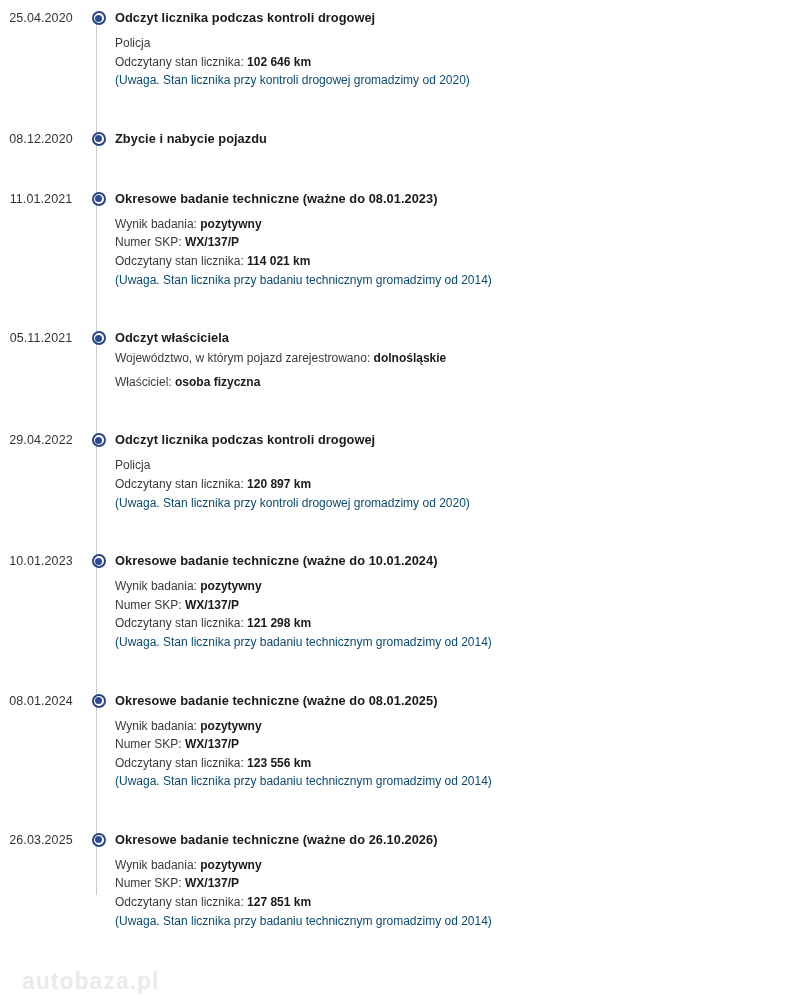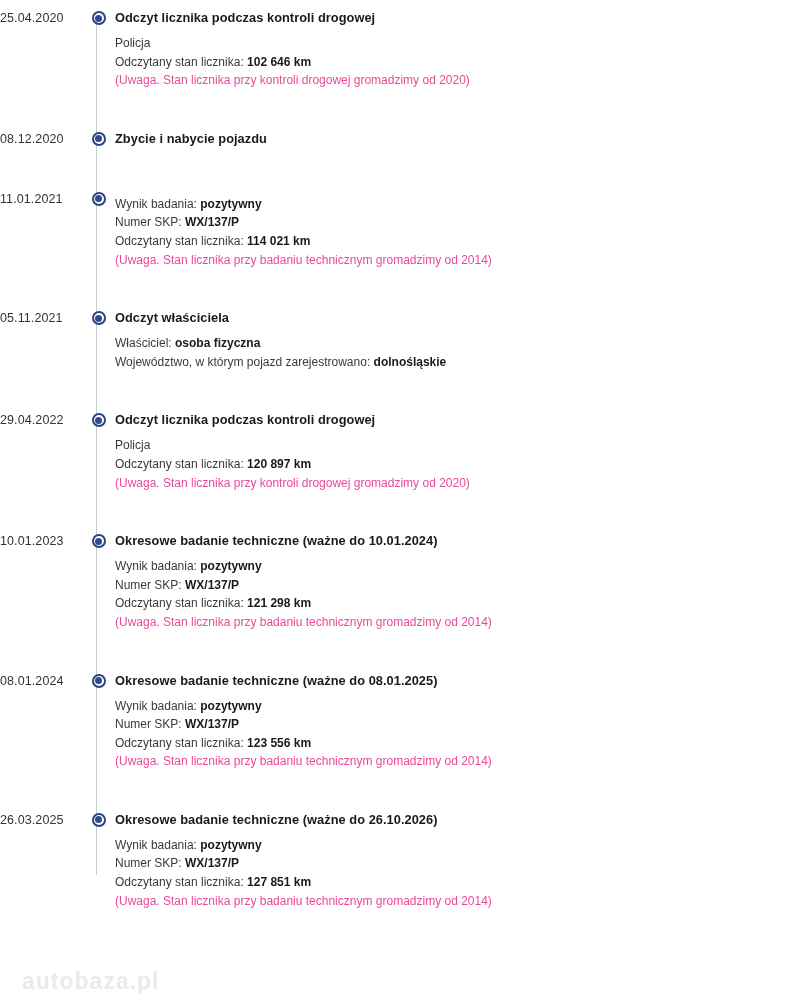--- a/index.html
+++ b/index.html
@@ -41,21 +41,21 @@
     z-index: 1;
     display: flex;
     align-items: flex-start;
     margin-bottom: 40px;
   }
   .entry:last-child { margin-bottom: 0; }
 
   .entry-date {
     width: 82px;
     flex: 0 0 82px;
-    text-align: left;
+    text-align: center;
     font-size: 12.5px;
     line-height: 17px;
     color: #333333;
     padding-top: 1px;
     letter-spacing: 0.1px;
   }
 
   .entry-marker-col {
     width: 33px;
     flex: 0 0 33px;
@@ -106,21 +106,21 @@
   }
   .detail-row {
     font-size: 12px;
     line-height: 18.6px;
     color: #3a3a3a;
     white-space: nowrap;
   }
   .detail-row .lbl { font-weight: normal; }
   .detail-row .val { font-weight: bold; color: #1a1a1a; }
   .detail-row.first { padding-top: 5px; }
-  .detail-row.note { color: #ec4899; }
+  .detail-row.note { color: #0c4a6e; }
 
   .watermark {
     position: absolute;
     left: 22px;
     bottom: 4px;
     font-size: 23px;
     font-weight: bold;
     letter-spacing: 1px;
     color: #e9eaed;
     user-select: none;
@@ -156,38 +156,39 @@
       <div class="entry-body">
         <div class="entry-title">Zbycie i nabycie pojazdu</div>
       </div>
     </div>
     <div class="entry">
       <div class="entry-date">11.01.2021</div>
       <div class="entry-marker-col">
         <span class="marker"></span>
       </div>
       <div class="entry-body">
+        <div class="entry-title">Okresowe badanie techniczne (ważne do 08.01.2023)</div>
         <div class="detail-list">
           <div class="detail-row first"><span class="lbl">Wynik badania: </span><span class="val">pozytywny</span></div>
           <div class="detail-row"><span class="lbl">Numer SKP: </span><span class="val">WX/137/P</span></div>
           <div class="detail-row"><span class="lbl">Odczytany stan licznika: </span><span class="val">114 021 km</span></div>
           <div class="detail-row note"><span class="lbl">(Uwaga. Stan licznika przy badaniu technicznym gromadzimy od 2014)</span></div>
         </div>
       </div>
     </div>
     <div class="entry">
       <div class="entry-date">05.11.2021</div>
       <div class="entry-marker-col">
         <span class="marker"></span>
       </div>
       <div class="entry-body">
         <div class="entry-title">Odczyt właściciela</div>
         <div class="detail-list">
+          <div class="detail-row"><span class="lbl">Województwo, w którym pojazd zarejestrowano: </span><span class="val">dolnośląskie</span></div>
           <div class="detail-row first"><span class="lbl">Właściciel: </span><span class="val">osoba fizyczna</span></div>
-          <div class="detail-row"><span class="lbl">Województwo, w którym pojazd zarejestrowano: </span><span class="val">dolnośląskie</span></div>
         </div>
       </div>
     </div>
     <div class="entry">
       <div class="entry-date">29.04.2022</div>
       <div class="entry-marker-col">
         <span class="marker"></span>
       </div>
       <div class="entry-body">
         <div class="entry-title">Odczyt licznika podczas kontroli drogowej</div>

